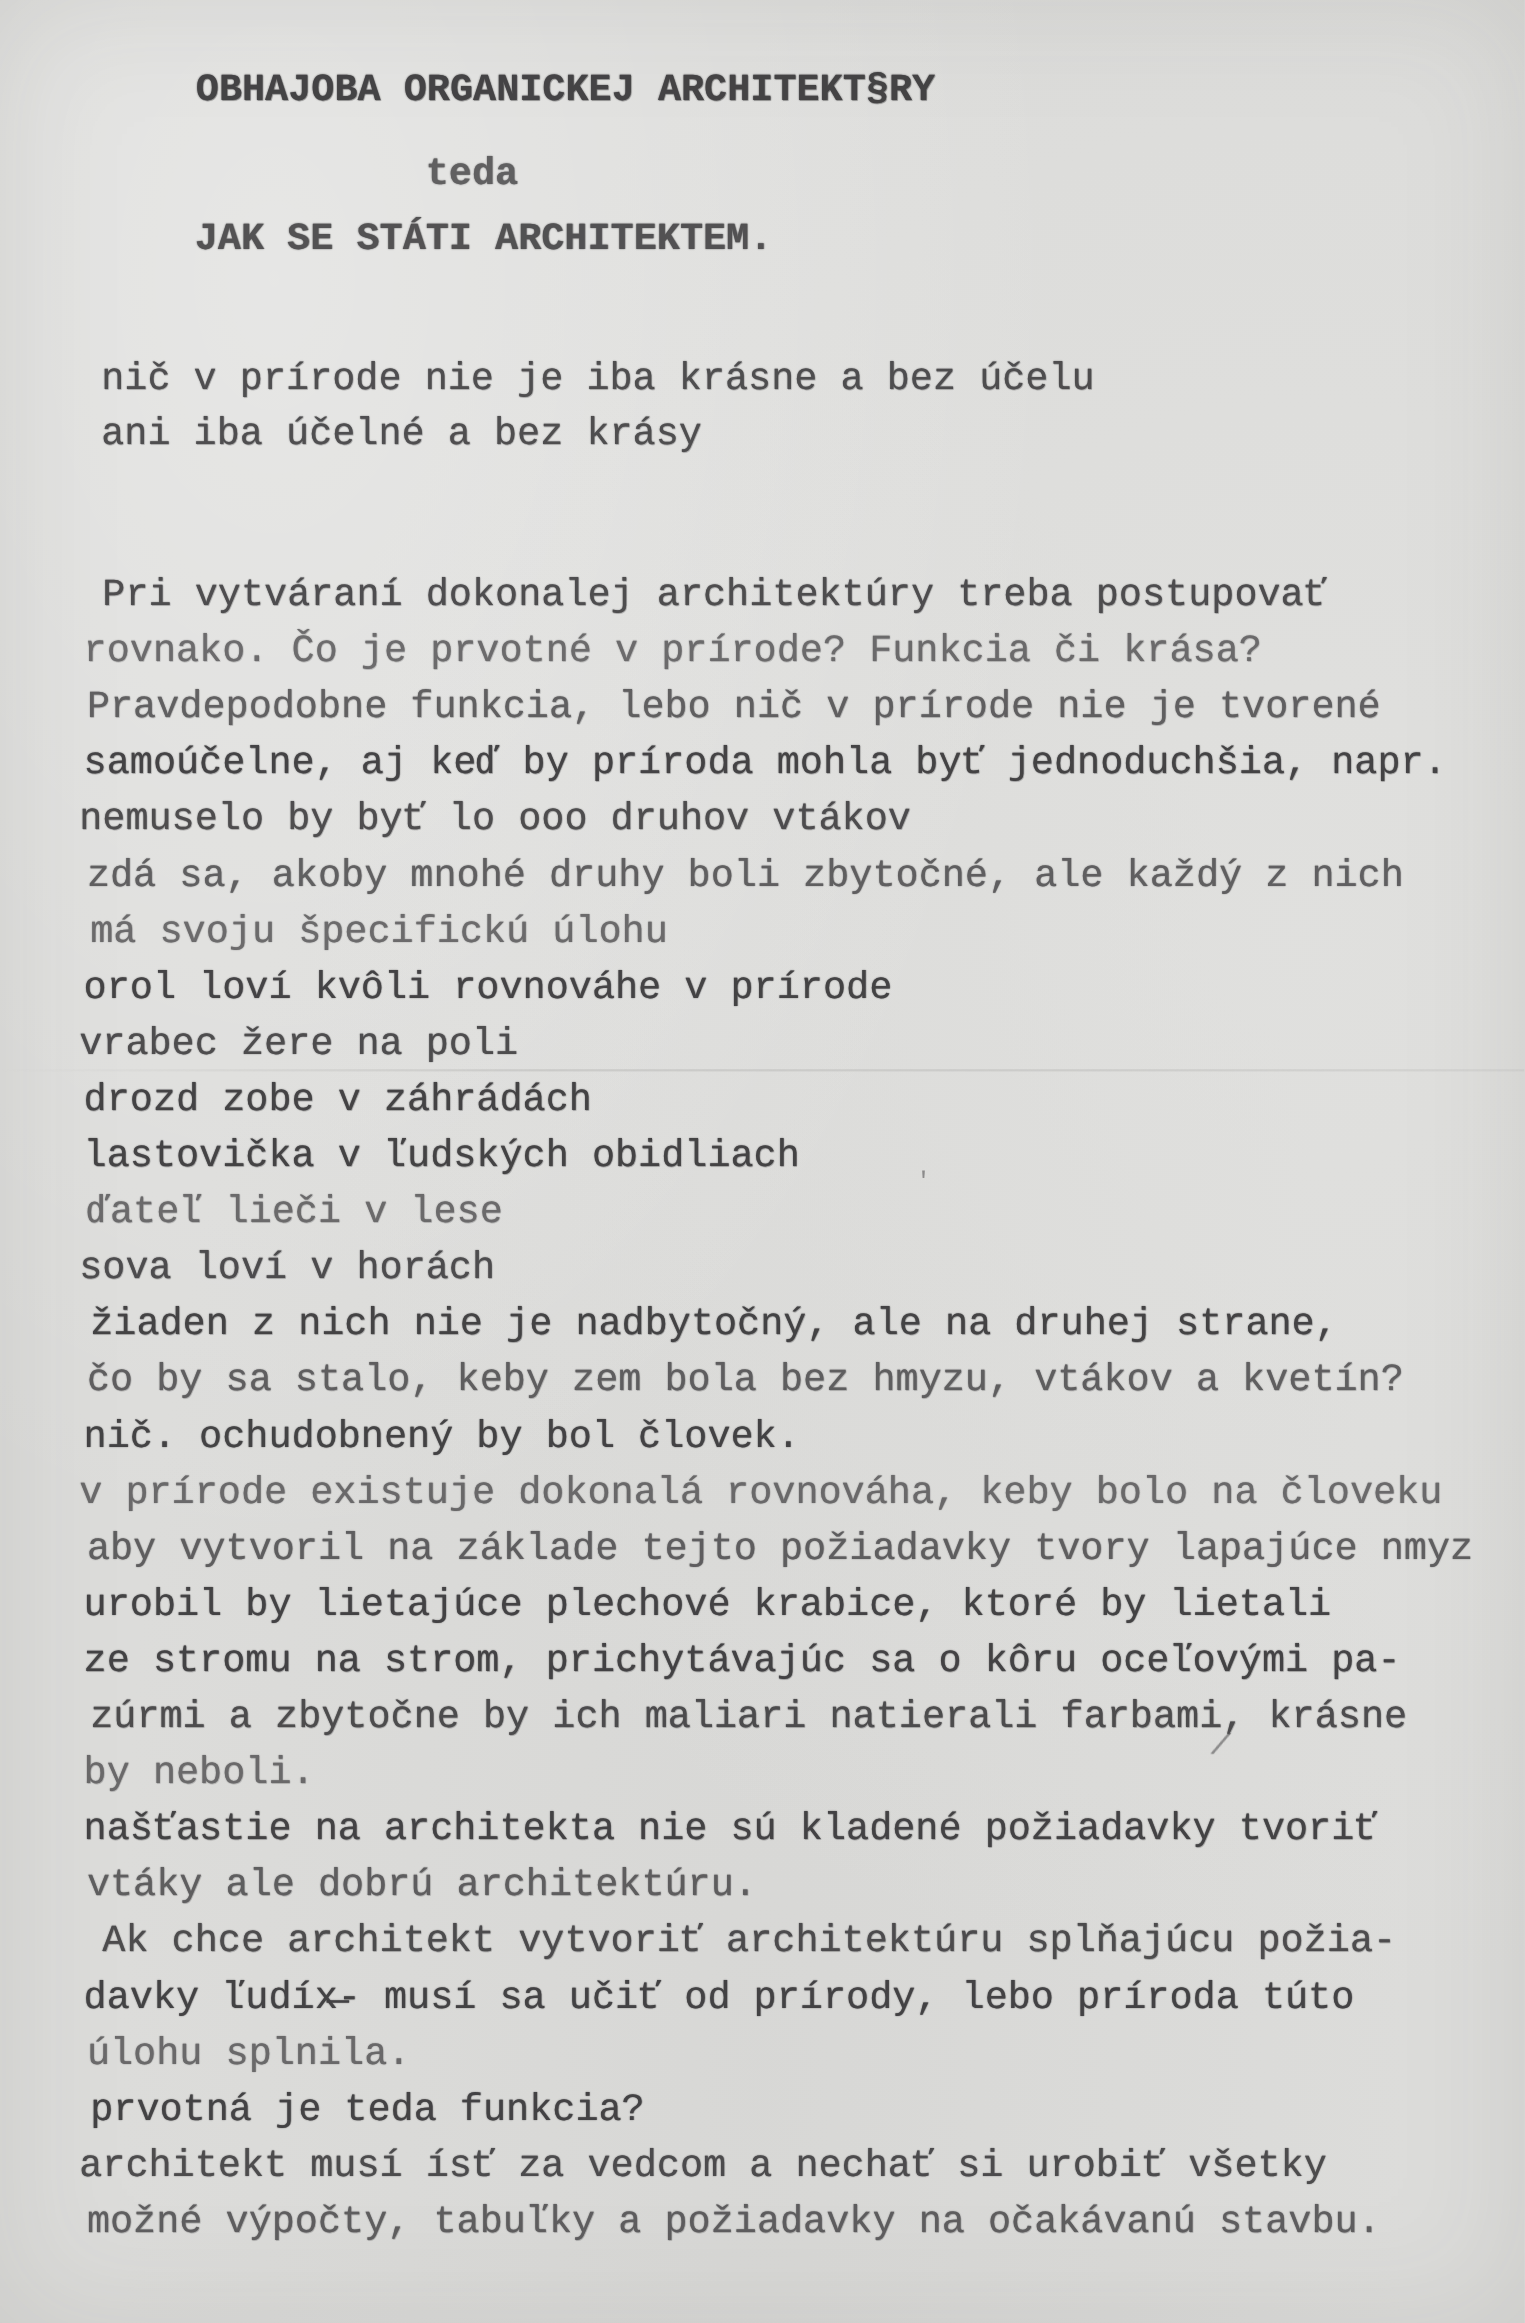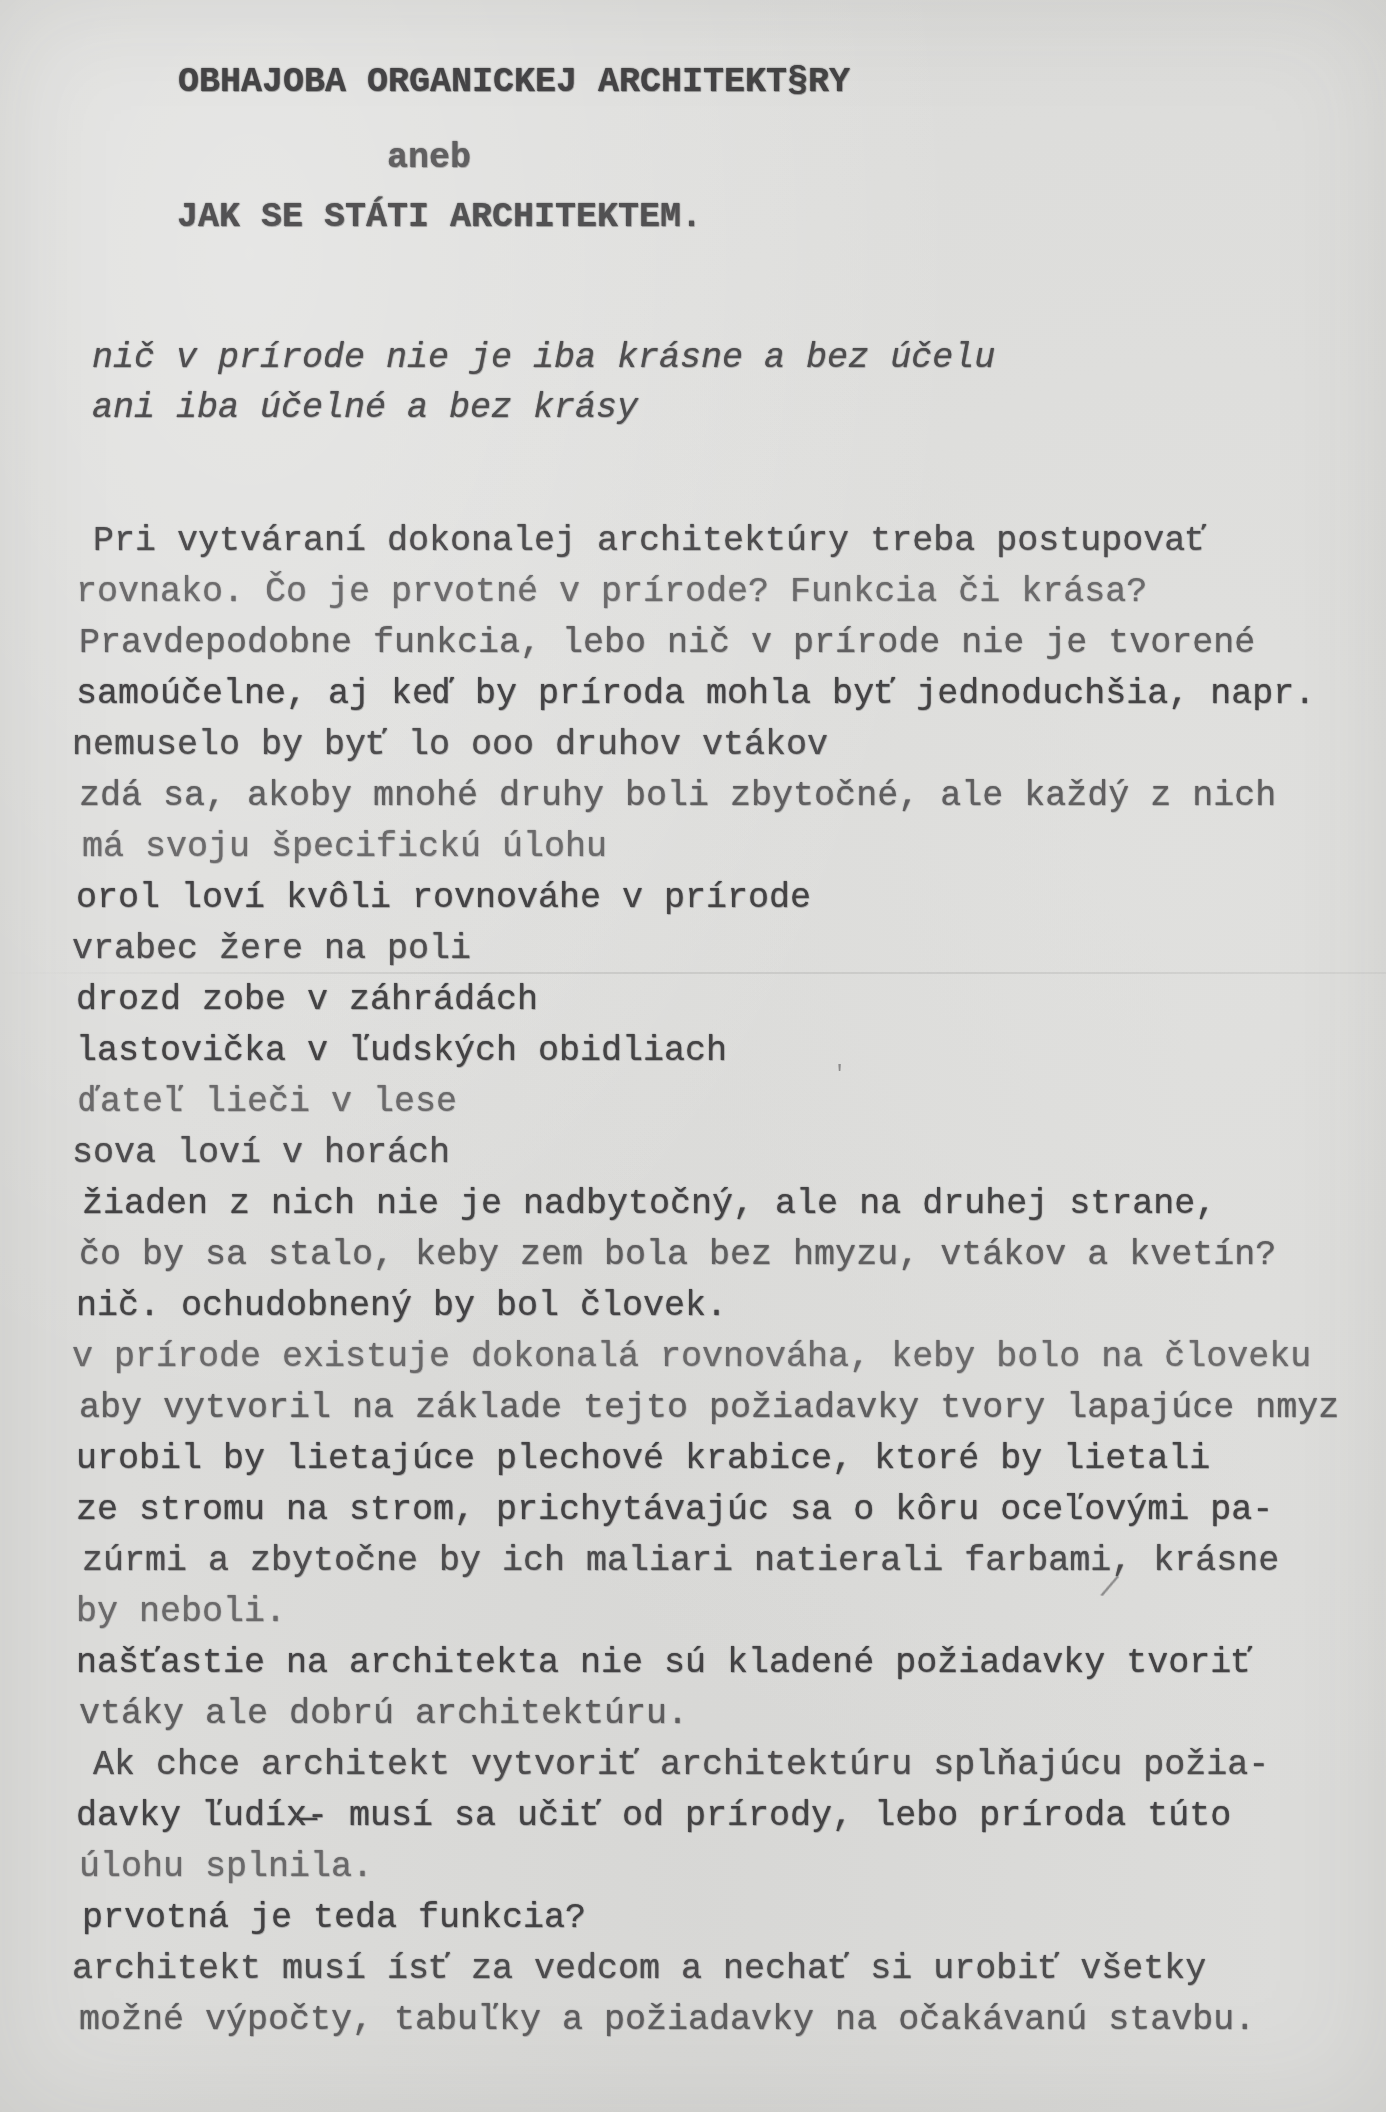--- a/index.html
+++ b/index.html
@@ -32,24 +32,23 @@
     font-weight: bold;
     opacity: 0.88;
     text-shadow: 0 0 1.6px rgba(40,39,41,0.9), 0.7px 0.7px 0 rgba(60,59,61,0.35);
   }
   .t1 { left: 178px; top: 62px; }
   .t2 { left: 387px; top: 138px; opacity: 0.72; }
   .t3 { left: 177px; top: 197px; opacity: 0.80; text-align: right; }
   .epigraph {
     position: absolute;
     left: 92px;
-    top: 333px;
+    top: 320px;
     line-height: 50px;
     opacity: 0.82;
-    font-style: italic;
   }
   .body-text {
     position: absolute;
     left: 56px;
     top: 516px;
     line-height: 51px;
     opacity: 0.88;
     margin-left: 20px;
   }
   
@@ -80,21 +79,21 @@
   .s1 { left: 1100px; top: 1572px; transform: rotate(12deg); }
   .s2 { left: 833px;  top: 1062px; font-size: 22px; }
 </style>
 </head>
 <body>
 
 <div class="paper">
 
   <div class="tw title-line t1">OBHAJOBA ORGANICKEJ ARCHITEKT§RY</div>
 
-  <div class="tw title-line t2">aneb</div>
+  <div class="tw title-line t2">teda</div>
 
   <div class="tw title-line t3">JAK SE STÁTI ARCHITEKTEM.</div>
 
   <div class="tw epigraph"><div class="line">nič v prírode nie je iba krásne a bez účelu</div><div class="line">ani iba účelné a bez krásy</div></div>
 
   <div class="tw body-text"><div class="line"> Pri vytváraní dokonalej architektúry treba postupovať</div><div class="line">rovnako. Čo je prvotné v prírode? Funkcia či krása?</div><div class="line">Pravdepodobne funkcia, lebo nič v prírode nie je tvorené</div><div class="line">samoúčelne, aj keď by príroda mohla byť jednoduchšia, napr.</div><div class="line">nemuselo by byť lo ooo druhov vtákov</div><div class="line">zdá sa, akoby mnohé druhy boli zbytočné, ale každý z nich</div><div class="line">má svoju špecifickú úlohu</div><div class="line">orol loví kvôli rovnováhe v prírode</div><div class="line">vrabec žere na poli</div><div class="line">drozd zobe v záhrádách</div><div class="line">lastovička v ľudských obidliach</div><div class="line">ďateľ lieči v lese</div><div class="line">sova loví v horách</div><div class="line">žiaden z nich nie je nadbytočný, ale na druhej strane,</div><div class="line">čo by sa stalo, keby zem bola bez hmyzu, vtákov a kvetín?</div><div class="line">nič. ochudobnený by bol človek.</div><div class="line">v prírode existuje dokonalá rovnováha, keby bolo na človeku</div><div class="line">aby vytvoril na základe tejto požiadavky tvory lapajúce nmyz</div><div class="line">urobil by lietajúce plechové krabice, ktoré by lietali</div><div class="line">ze stromu na strom, prichytávajúc sa o kôru oceľovými pa-</div><div class="line">zúrmi a zbytočne by ich maliari natierali farbami, krásne</div><div class="line">by neboli.</div><div class="line">našťastie na architekta nie sú kladené požiadavky tvoriť</div><div class="line">vtáky ale dobrú architektúru.</div><div class="line"> Ak chce architekt vytvoriť architektúru splňajúcu požia-</div><div class="line">davky ľudíx̶- musí sa učiť od prírody, lebo príroda túto</div><div class="line">úlohu splnila.</div><div class="line">prvotná je teda funkcia?</div><div class="line">architekt musí ísť za vedcom a nechať si urobiť všetky</div><div class="line">možné výpočty, tabuľky a požiadavky na očakávanú stavbu.</div></div>
 
   <div class="crease"></div>
 
   <div class="smudge s1">/</div>

